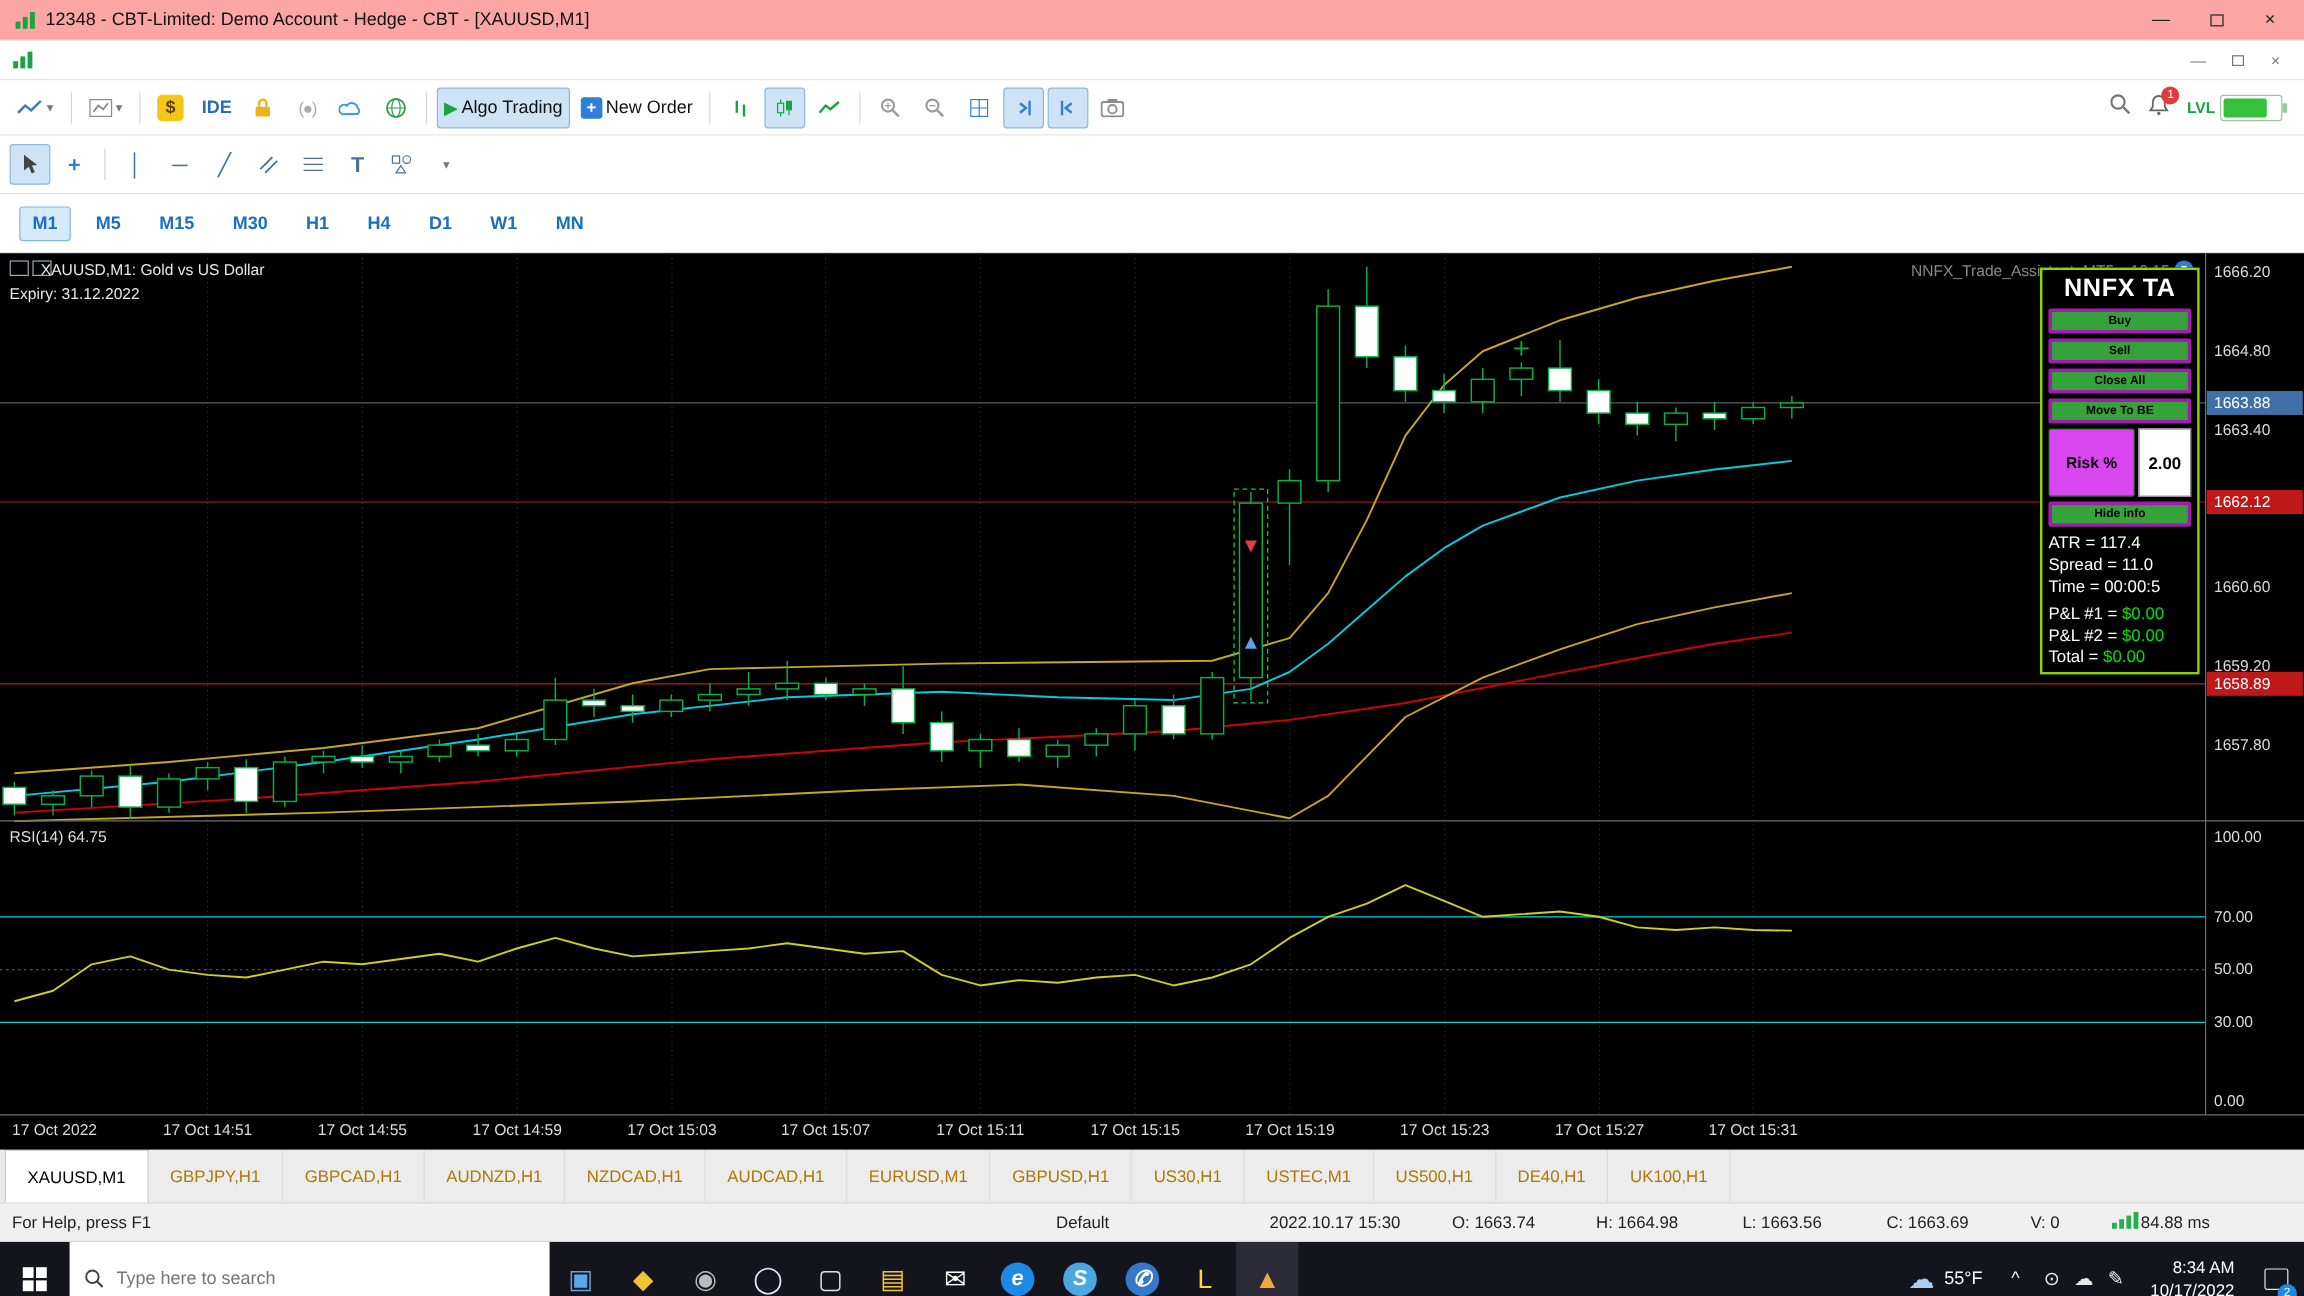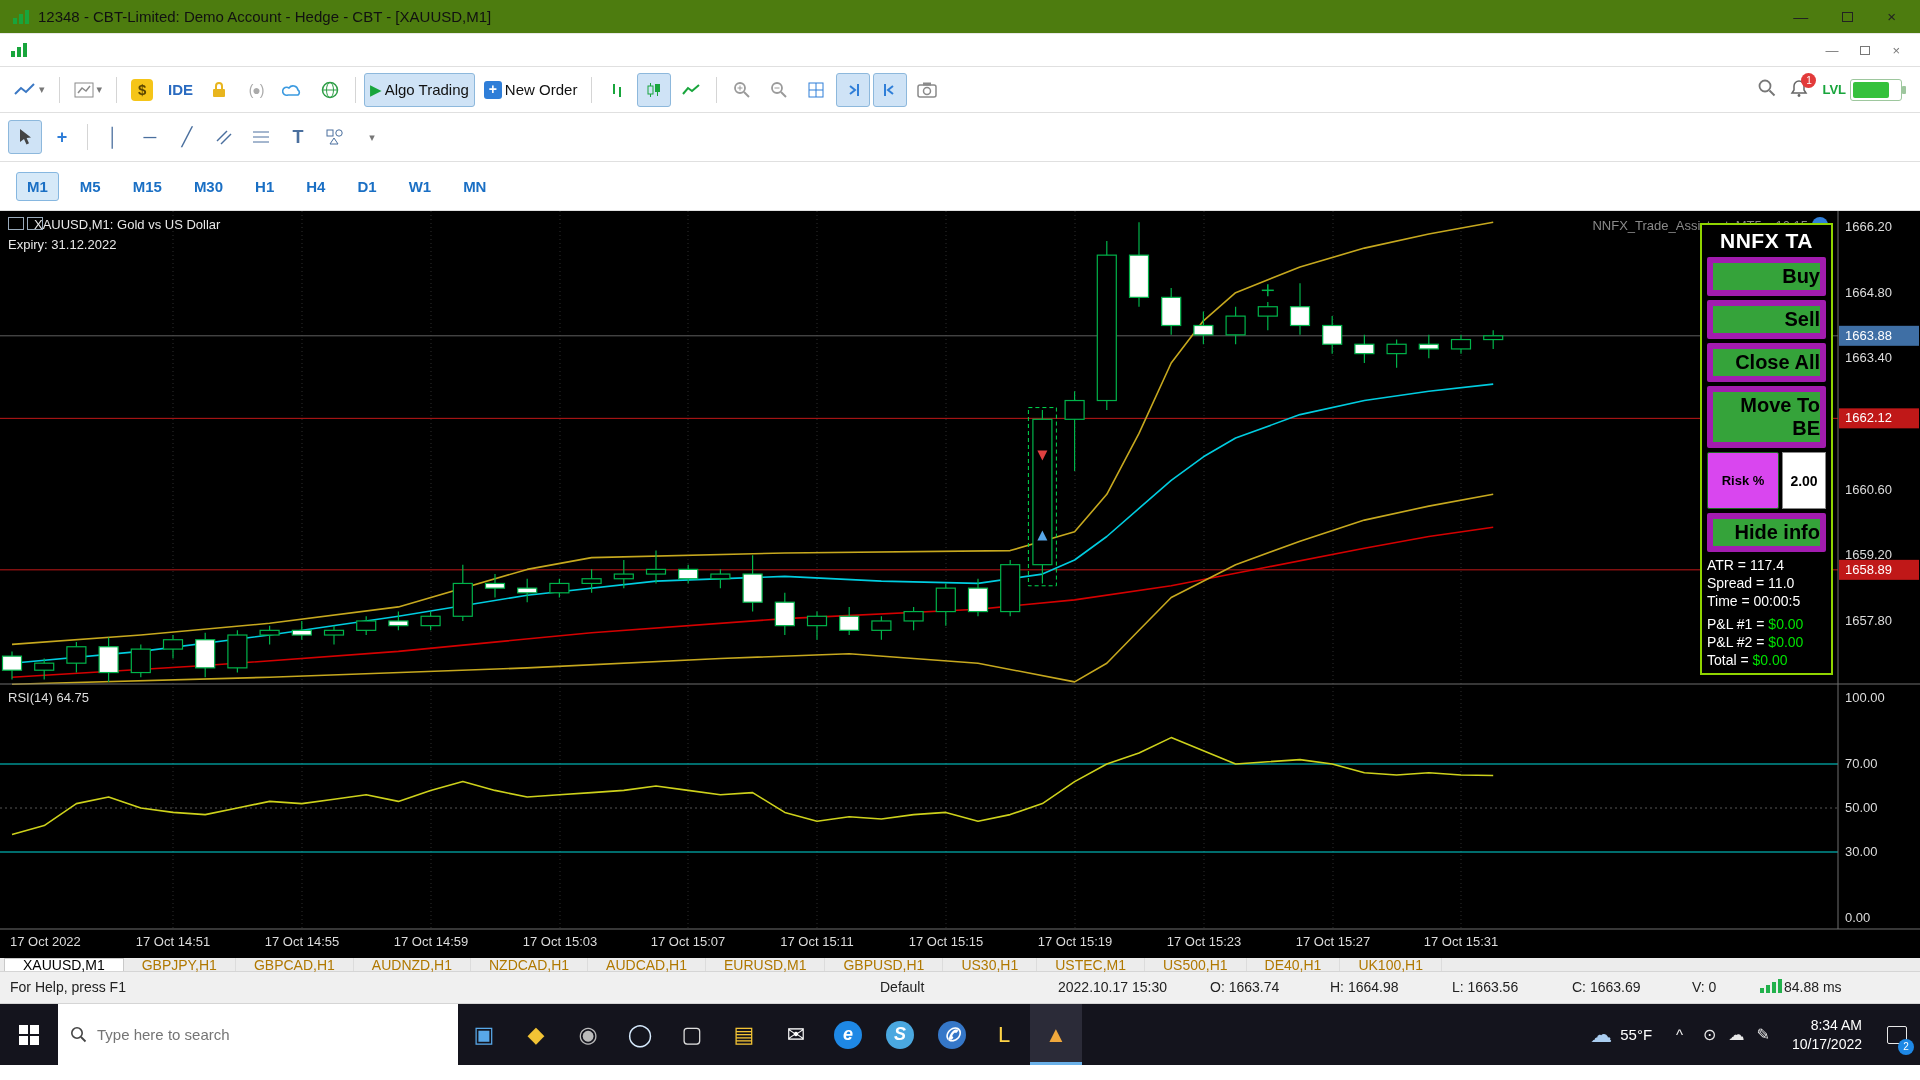--- a/index.html
+++ b/index.html
@@ -1,18 +1,18 @@
 <!DOCTYPE html>
 <html><head>
 <meta charset="utf-8">
 <style>
 *{box-sizing:border-box;margin:0;padding:0}
 html,body{width:1920px;height:1080px;overflow:hidden;font-family:"Liberation Sans",sans-serif;background:#fff}
 
-.titlebar{height:34px;display:flex;align-items:center;gap:8px;padding:0 12px;background:#4d7c0f;font-size:15px;color:#111;border-bottom:1px solid #e8e8e8}
+.titlebar{height:34px;display:flex;align-items:center;gap:8px;padding:0 12px;background:#fca5a5;font-size:15px;color:#111;border-bottom:1px solid #e8e8e8}
 .win-controls{margin-left:auto;display:flex;gap:34px;align-items:center;padding-right:12px;color:#222;font-size:15px}
 .restore-box{display:inline-block;width:11px;height:10px;border:1.5px solid #222}
 
 .menubar{height:33px;display:flex;align-items:center;gap:2px;padding:0 10px;background:#fff;font-size:15px;border-bottom:1px solid #e0e0e0}
 .menu-item{padding:4px 12px;color:#1a1a1a;cursor:default}
 .mdi-controls{margin-left:auto;display:flex;gap:22px;align-items:center;color:#777;padding-right:10px;font-size:13px}
 .mdi-controls .restore-box{border-color:#777;width:10px;height:9px}
 
 .toolbar{height:46px;display:flex;align-items:center;gap:3px;padding:0 8px;background:#fff;border-bottom:1px solid #e0e0e0}
 .drawbar{height:49px;border-bottom:1px solid #e0e0e0}
@@ -47,29 +47,29 @@
 .chart-expiry{left:8px;top:26px}
 .ea-label{top:6px;right:92px;display:flex;align-items:center;gap:4px;color:#8a8a8a}
 .ea-dot{width:16px;height:16px;border-radius:50%;background:#2f7ed8;color:#fff;font-size:10px;line-height:16px;text-align:center}
 .rsi-title{left:8px;top:479px;color:#ddd}
 .pane-divider{position:absolute;left:0;top:682px;height:6px;width:1838px;z-index:6}
 .scale-hit{position:absolute;right:0;top:0;width:82px;height:718px;z-index:4}
 .time-hit{position:absolute;left:0;top:718px;width:1838px;height:29px;z-index:4}
 
 .nnfx{position:absolute;right:87px;top:12px;width:133px;background:#000;border:2px solid #8fd400;z-index:8;padding:4px 5px;display:flex;flex-direction:column;gap:4px}
 .nnfx-title{color:#fff;font-weight:bold;font-size:21px;text-align:center;letter-spacing:.5px}
-.nnfx-btn{background:#35a33a;border:6px solid #a21caf;color:#000;font-size:20px;font-weight:bold;text-align:right;padding:2px 0;border-radius:2px}
+.nnfx-btn{background:#35a33a;border:3px solid #a21caf;color:#000;font-size:10px;font-weight:bold;text-align:center;padding:2px 0;border-radius:2px}
 .risk-row{display:flex;gap:3px}
 .risk-lbl{flex:1;background:#d946ef;border:1px solid #1c6b1f;color:#000;font-size:13px;font-weight:bold;text-align:center;padding:20px 0;border-radius:2px}
 .risk-input{width:44px;background:#fff;color:#000;font-size:14px;font-weight:bold;text-align:center;border:1px solid #888}
 .nnfx-stat{color:#fff;font-size:14px;line-height:1.3}
 .nnfx-pl-row{color:#fff;font-size:14px;line-height:1.3}
 .pl-val{color:#00e000}
 
-.tabsbar{height:14px;background:#ececec;display:flex;align-items:stretch;border-bottom:1px solid #d5d5d5;padding-left:4px}
+.tabsbar{height:45px;background:#ececec;display:flex;align-items:stretch;border-bottom:1px solid #d5d5d5;padding-left:4px}
 .tab{display:flex;align-items:center;padding:0 18px;font-size:14px;color:#b07800;border-right:1px solid #dcdcdc}
 .tab.active{background:#fff;color:#000;border:1px solid #c9c9c9;border-bottom:none}
 
 .statusbar{height:32px;position:relative;background:#f0f0f0;font-size:14px;color:#222;border-bottom:1px solid #d5d5d5}
 .statusbar span{position:absolute;top:7px;white-space:nowrap}
 .sig{position:absolute;left:1760px;top:10px;display:flex;align-items:flex-end;gap:2px}
 .sig i{display:block;width:4px;background:#22b14c}
 
 .taskbar{height:61px;background:#14141d;display:flex;align-items:flex-start;color:#fff}
 .start{width:58px;height:100%;display:flex;align-items:center;justify-content:center}

